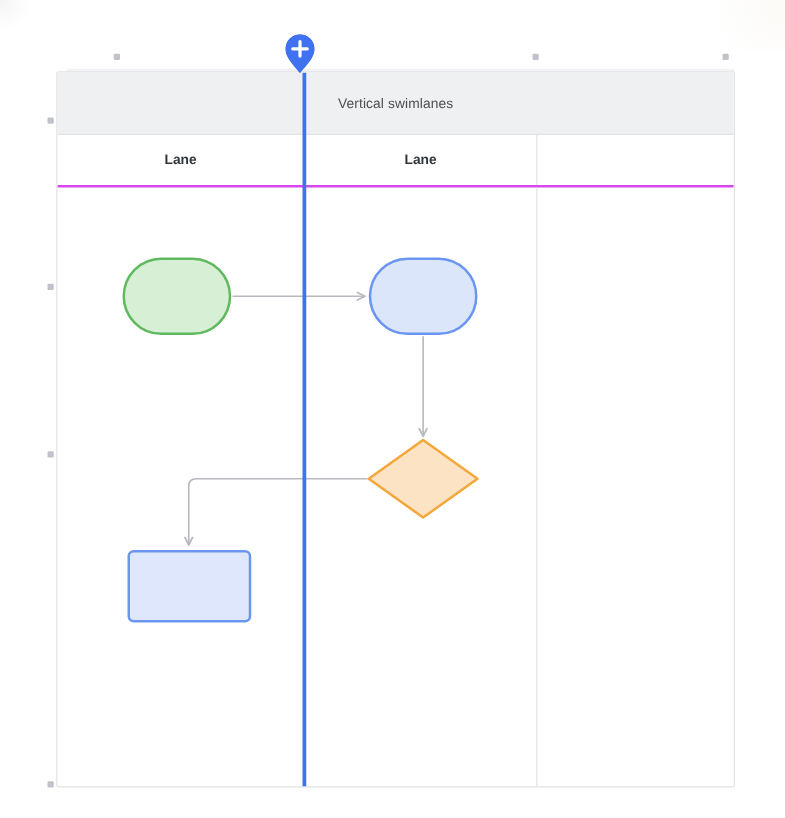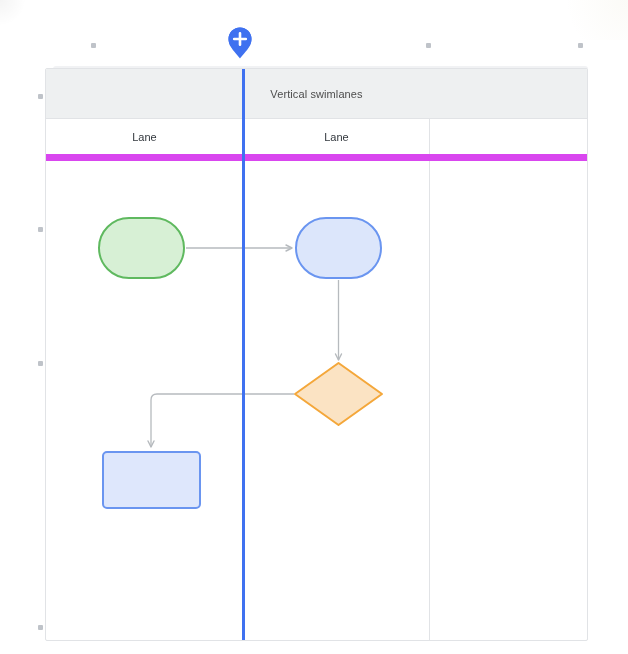--- a/index.html
+++ b/index.html
@@ -29,21 +29,21 @@
   }
   .page-shadow.tl { left: 0; top: 0; width: 26px; height: 26px;
     background: radial-gradient(circle at 0 0, rgba(0,0,0,.045), rgba(0,0,0,0) 70%); }
   .page-shadow.tr { right: 0; top: 0; width: 80px; height: 40px;
     background: radial-gradient(circle at 100% 0, rgba(180,160,90,.05), rgba(0,0,0,0) 70%); }
 
   
   #pool-wrap {
     position: absolute;
     left: 45px;
-    top: 58px;
+    top: 47px;
     width: 543px;
     height: 583px;
   }
   
   #pool-ghost {
     position: absolute;
     left: 8px;
     top: 8px;
     width: 535px;
     height: 575px;
@@ -74,22 +74,23 @@
   }
   #pool-title span {
     font-size: 11px;
     color: #4d4d4d;
     letter-spacing: .1px;
   }
   
   #lane-headers {
     display: flex;
     height: 42px;
-    border-bottom: 7px solid #d946ef;
-    box-sizing: border-box;
+    border-bottom: 2px solid #d946ef;
+    box-sizing: border-box;
+    font-weight: bold;
   }
   .lane-head {
     display: flex;
     align-items: center;
     justify-content: center;
     box-sizing: border-box;
     border-right: 1px solid #e1e3e6;
   }
   .lane-head:last-child { border-right: none; }
   .lane-head span {

